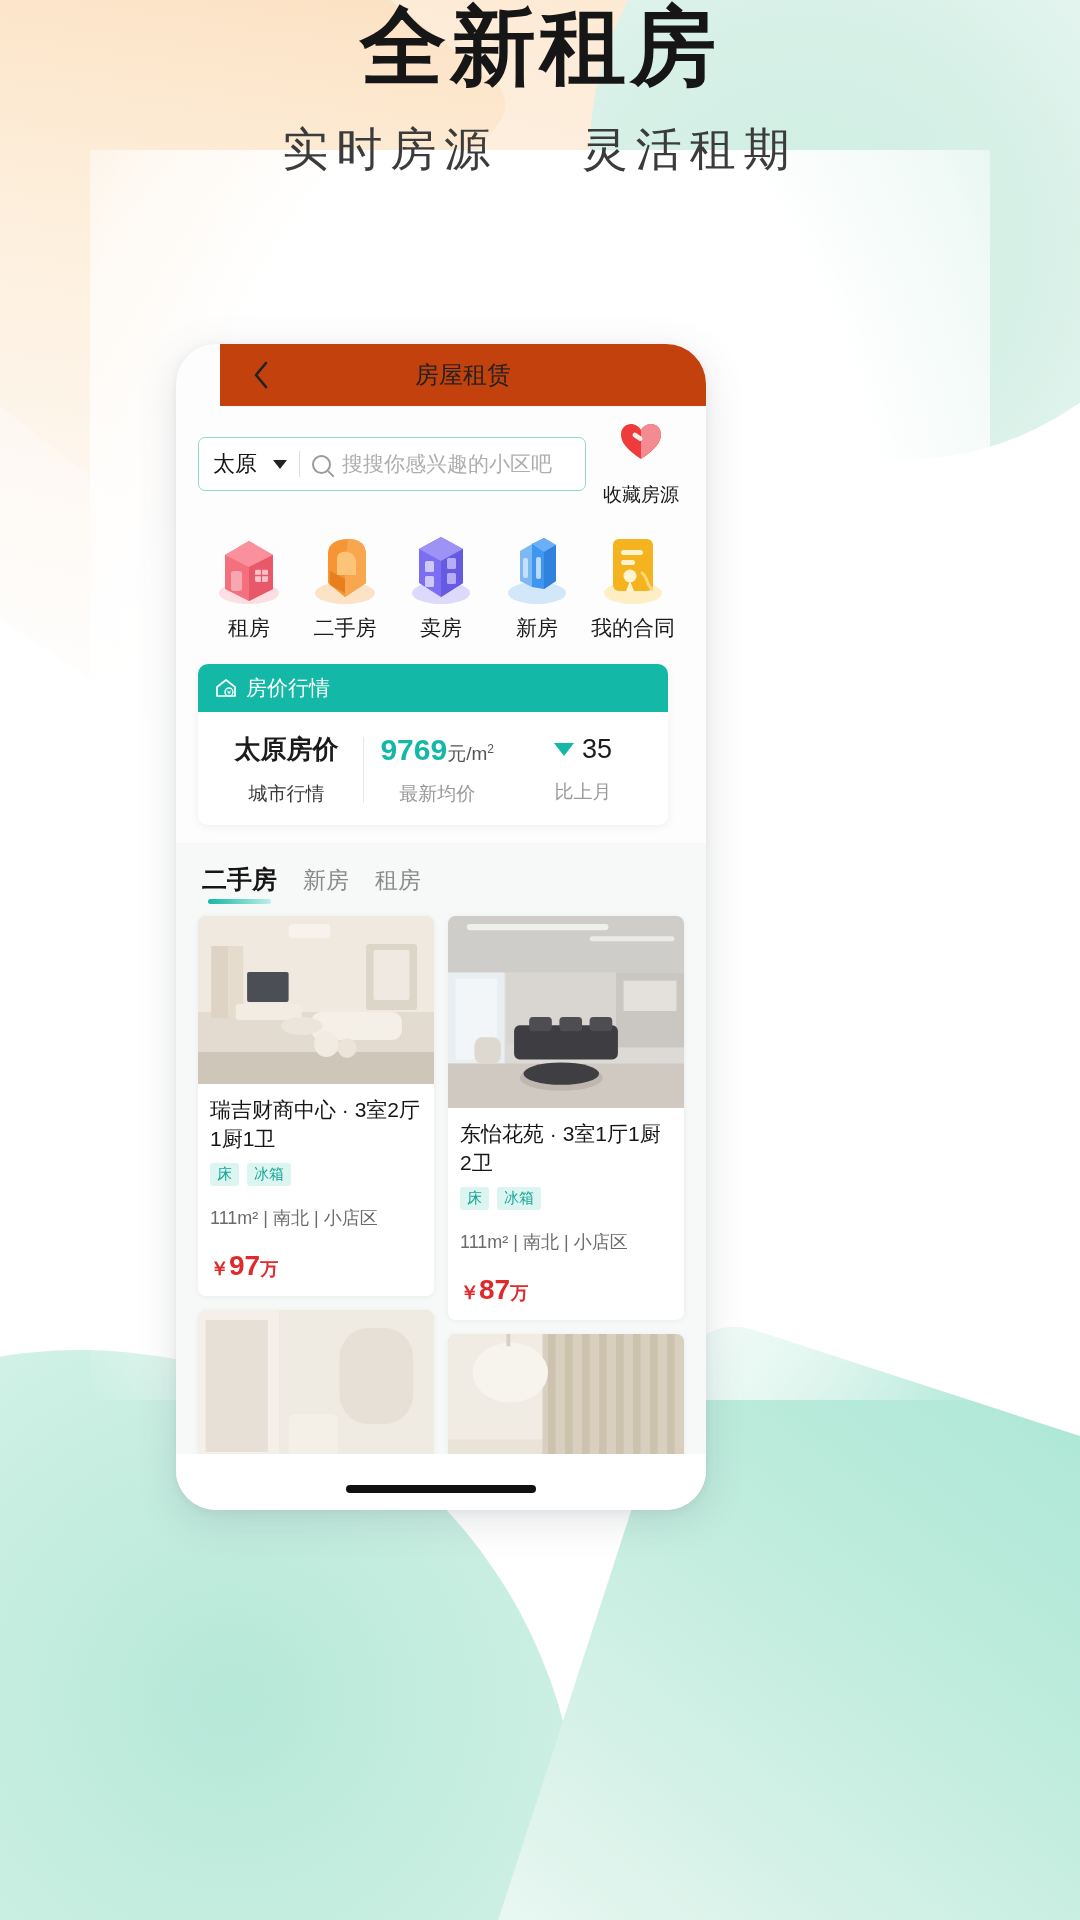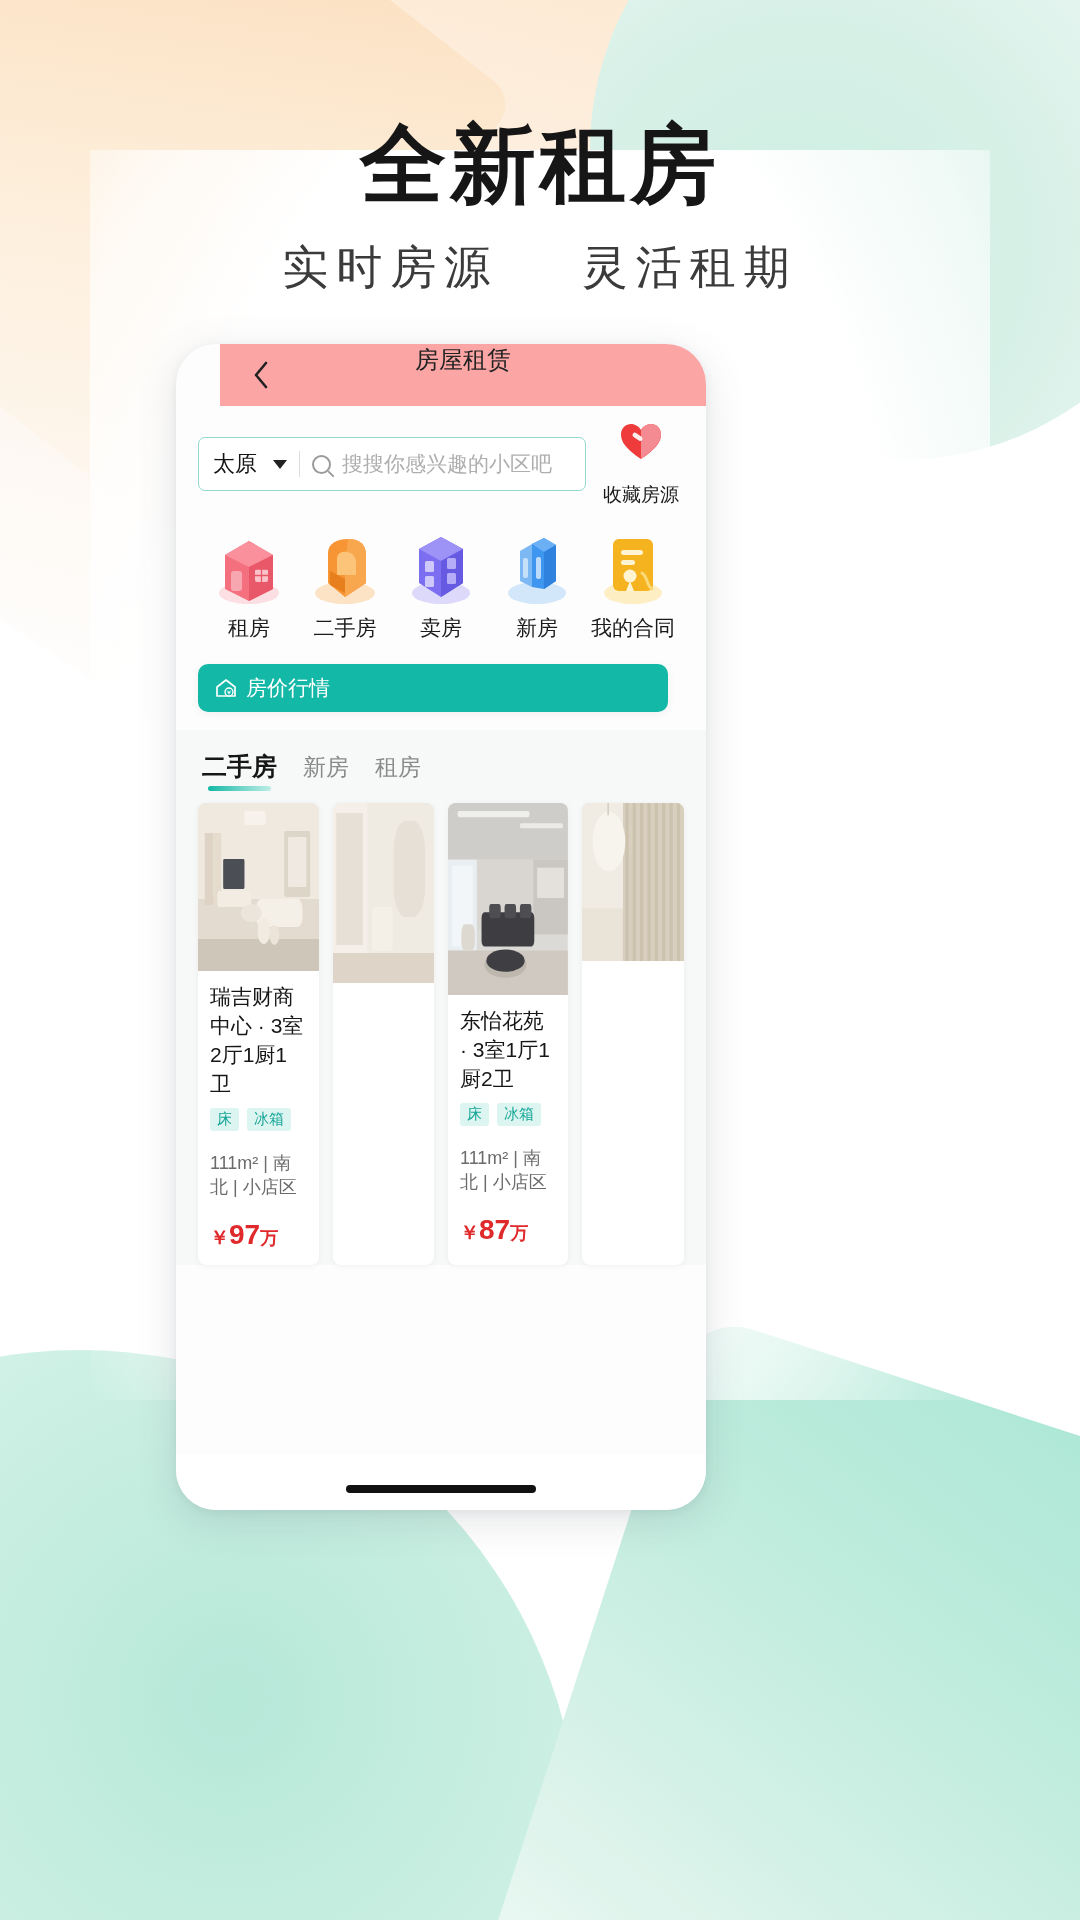--- a/index.html
+++ b/index.html
@@ -42,21 +42,20 @@
     border-radius: 60px;
   }
   .blob-white-center {
     position:absolute; left:90px; top:150px; width:900px; height:1250px;
     background: radial-gradient(ellipse at 50% 40%, #ffffff 0%, #ffffff 55%, rgba(255,255,255,0.65) 78%, rgba(255,255,255,0) 100%);
   }
 
   
   .hero { position:absolute; left:0; right:0; top:0; z-index:3; text-align:center; }
   .hero-title {
-    margin-top: 118px;
     font-size: 86px;
     font-weight: 700;
     color: #161616;
     letter-spacing: 4px;
     line-height: 1.08;
   }
   .hero-sub {
     margin-top: 26px;
     font-size: 46px;
     font-weight: 400;
@@ -89,21 +88,21 @@
   .sb-right { display:flex; align-items:center; gap:9px; }
   .sig { display:flex; align-items:flex-end; gap:2.5px; height:15px; }
   .sig i { width:4px; background:#1d1d1f; border-radius:1px; display:block; }
   .sig i:nth-child(1){height:6px}.sig i:nth-child(2){height:9px}
   .sig i:nth-child(3){height:12px}.sig i:nth-child(4){height:15px}
   .batt { width:30px;height:15px;border:2px solid #1d1d1f;border-radius:4px;position:relative; }
   .batt:after{content:"";position:absolute;right:-4px;top:4px;width:2px;height:6px;background:#1d1d1f;border-radius:0 2px 2px 0;}
   .batt i{position:absolute;left:1.5px;top:1.5px;bottom:1.5px;width:80%;background:#1d1d1f;border-radius:2px;display:block;}
 
   
-  .navbar { height:62px; display:flex; position:relative; background:#fca5a5;margin-left:44px; }
+  .navbar { height:62px; display:flex; align-items:center; position:relative; background:#c2410c;margin-left:44px; }
   .nav-back { width:62px; display:flex;align-items:center;justify-content:center;margin-left:10px; }
   .nav-title { position:absolute; left:0; right:0; text-align:center; font-size:24px; color:#222; font-weight:500; }
 
   
   .search-row { display:flex; align-items:center; padding: 14px 22px 0 22px; gap: 12px; }
   .search-box {
     flex:1; height:54px; background:#ffffff; border:1.5px solid #8fd9cd;
     border-radius:7px; display:flex; align-items:center; padding: 0 14px;
   }
   .city { display:flex; align-items:center; gap:16px; font-size:22px; color:#141414; font-weight:500; padding-right:12px; }
@@ -146,21 +145,21 @@
   .tabs { display:flex; align-items:flex-end; gap:26px; padding: 20px 26px 0 26px; background:#f7f8f8; margin-top:18px; }
   .tab { font-size:23px; color:#8a8a8a; padding-bottom:8px; position:relative; }
   .tab.active { color:#161616; font-weight:700; font-size:25px; }
   .tab.active:after {
     content:""; position:absolute; left:6px; right:6px; bottom:0; height:5px;
     border-radius:3px; background:linear-gradient(90deg,#14b8a6,#bfeee6);
   }
 
   
   .listings { background:#f7f8f8; padding: 12px 22px 0 22px; display:flex; gap:14px; }
-  .col { flex:1; display:flex; flex-direction:row; gap:14px; }
+  .col { flex:1; display:flex; flex-direction:column; gap:14px; }
   .card { background:#fff; border-radius:8px; overflow:hidden; box-shadow:0 1px 6px rgba(0,0,0,0.05); }
   .card-img { width:100%; height:168px; display:block; }
   .card-body { padding: 12px 12px 14px 12px; }
   .card-title { font-size:21px; color:#161616; line-height:1.38; font-weight:500; }
   .tagrow { display:flex; gap:8px; margin-top:9px; }
   .tag { background:#ddf5f0; color:#16a597; font-size:15px; padding:2px 7px; border-radius:3px; }
   .meta { font-size:18px; color:#6b6b6b; margin-top:20px; }
   .price { margin-top:20px; color:#e0292b; font-weight:700; }
   .price .sym { font-size:19px; }
   .price .num { font-size:28px; }
@@ -310,20 +309,40 @@
 
   <div class="price-wrap">
     <div class="price-card">
       <div class="price-head">
         <svg width="24" height="22" viewBox="0 0 24 22">
           <path d="M3 10 L12 3 L21 10 V19 H3 Z" stroke="#ffffff" stroke-width="1.7" fill="none" stroke-linejoin="round"></path>
           <circle cx="15" cy="15" r="4" fill="#14b8a6" stroke="#ffffff" stroke-width="1.4"></circle>
           <path d="M13.3 13.6 L15 15.6 L16.7 13.6 M13.6 15.6 h2.8 M15 15.6 v1.8" stroke="#ffffff" stroke-width="1" fill="none"></path>
         </svg>
         <span class="price-head-t">房价行情</span>
+      </div>
+      <div class="price-body">
+        <div class="pb-col left">
+          <div class="pb-main">太原房价</div>
+          <div class="pb-sub dark">城市行情</div>
+        </div>
+        <div class="pb-div"></div>
+        <div class="pb-col">
+          <div class="pb-price">
+            <span>9769</span><span class="unit"><span>元/m</span><sup>2</sup></span>
+          </div>
+          <div class="pb-sub">最新均价</div>
+        </div>
+        <div class="pb-col">
+          <div class="pb-delta">
+            <span class="tri-down"></span>
+            <span>35</span>
+          </div>
+          <div class="pb-sub">比上月</div>
+        </div>
       </div>
     </div>
   </div>
 
   <div class="tabs">
     <div class="tab active">二手房</div>
     <div class="tab">新房</div>
     <div class="tab">租房</div>
   </div>
 

